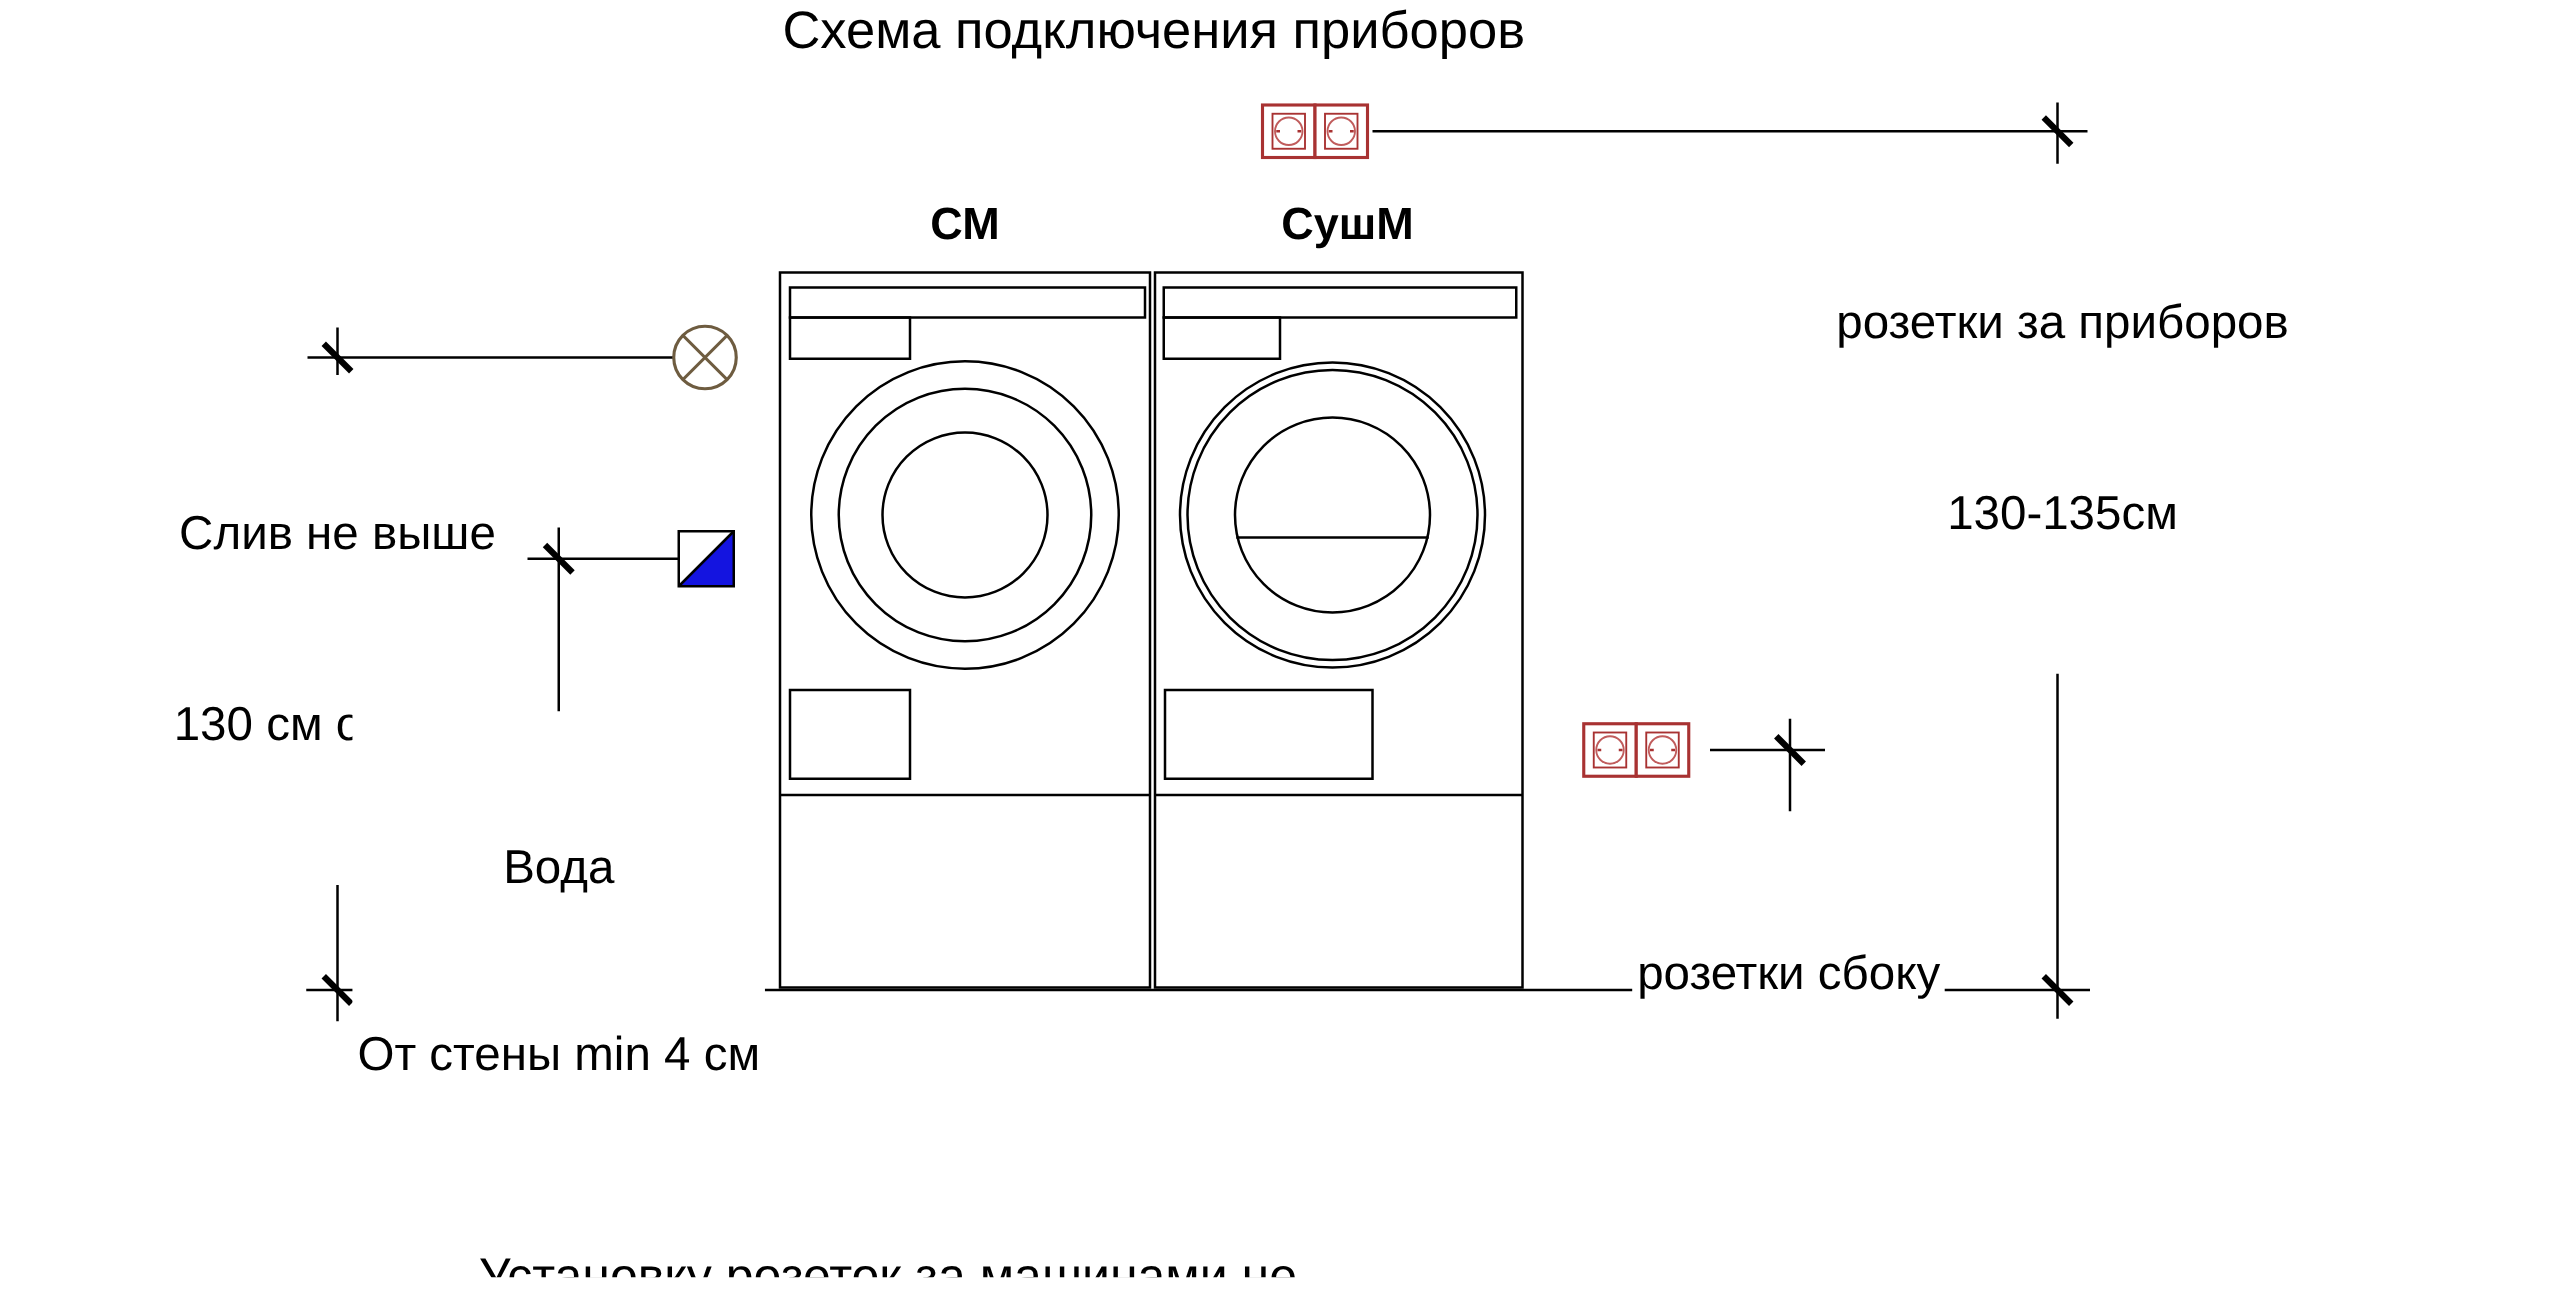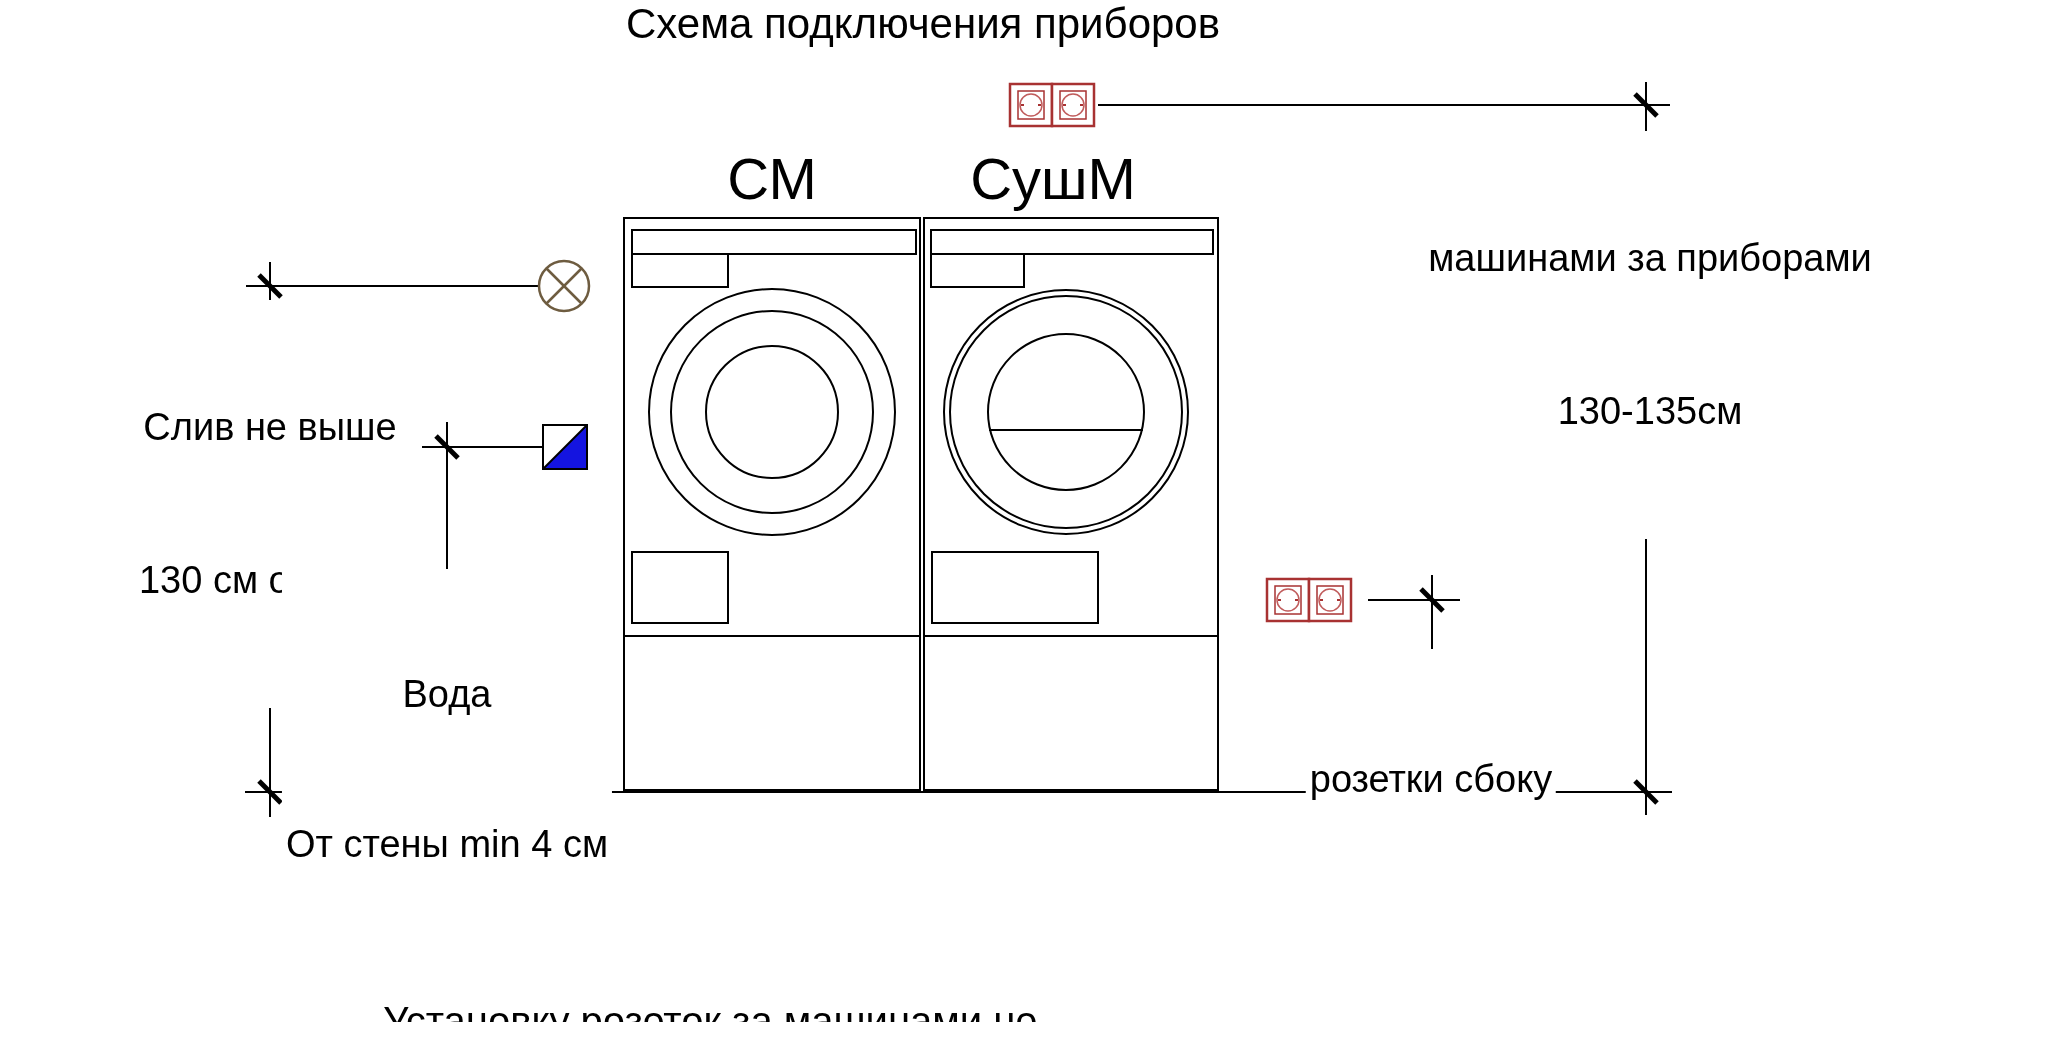--- a/index.html
+++ b/index.html
@@ -18,21 +18,21 @@
     position:absolute;
     text-align:center;
     transform:translateX(-50%);
     background:#ffffff;
     padding:0 4px;
     white-space:pre;
   }
   .lbl-line{white-space:pre;}
   .dim-text{font-size:38px;line-height:51px;}
   .title{font-size:42px;line-height:46px;}
-  .machine-name{font-size:58px;line-height:58px;background:transparent;}
+  .machine-name{font-size:36px;line-height:58px;background:transparent;font-weight:bold;}
   .note{
     position:absolute;
     font-size:40px;line-height:48px;
     text-align:left;
     white-space:pre;
   }
 </style>
 </head>
 <body>
 
@@ -124,34 +124,34 @@
       <line x1="1295" y1="600" x2="1298" y2="600" stroke-width="2"></line>
       <line x1="1320" y1="600" x2="1323" y2="600" stroke-width="2"></line>
       <line x1="1337" y1="600" x2="1340" y2="600" stroke-width="2"></line>
     </g>
   </svg>
 
   <div class="label title" style="left:923px;top:1px;background:transparent;">Схема подключения приборов</div>
 
   <div class="label machine-name" style="left:772px;top:150px;">СМ</div>
 
-  <div class="label machine-name" style="left:1053px;top:150px;">СушМ</div>
+  <div class="label machine-name" style="left:1078px;top:150px;">СушМ</div>
 
   <div class="label dim-text" style="left:270px;top:300px;">
     <div class="lbl-line">Слив не выше</div>
     <div class="lbl-line">130 см от пола</div>
   </div>
 
   <div class="label dim-text" style="left:447px;top:569px;line-height:50px;">
     <div class="lbl-line">Вода</div>
     <div class="lbl-line">От стены min 4 см</div>
   </div>
 
   <div class="label dim-text" style="left:1650px;top:131px;">
-    <div class="lbl-line">машинами за приборами</div>
+    <div class="lbl-line">розетки за приборов</div>
     <div class="lbl-line">130-135см</div>
   </div>
 
   <div class="label dim-text" style="left:1431px;top:649px;line-height:52px;">
     <div class="lbl-line">розетки сбоку</div>
   </div>
 
   <div class="note" style="left:383px;top:901px;">
     <div class="lbl-line">Установку розеток за машинами не</div>
     

